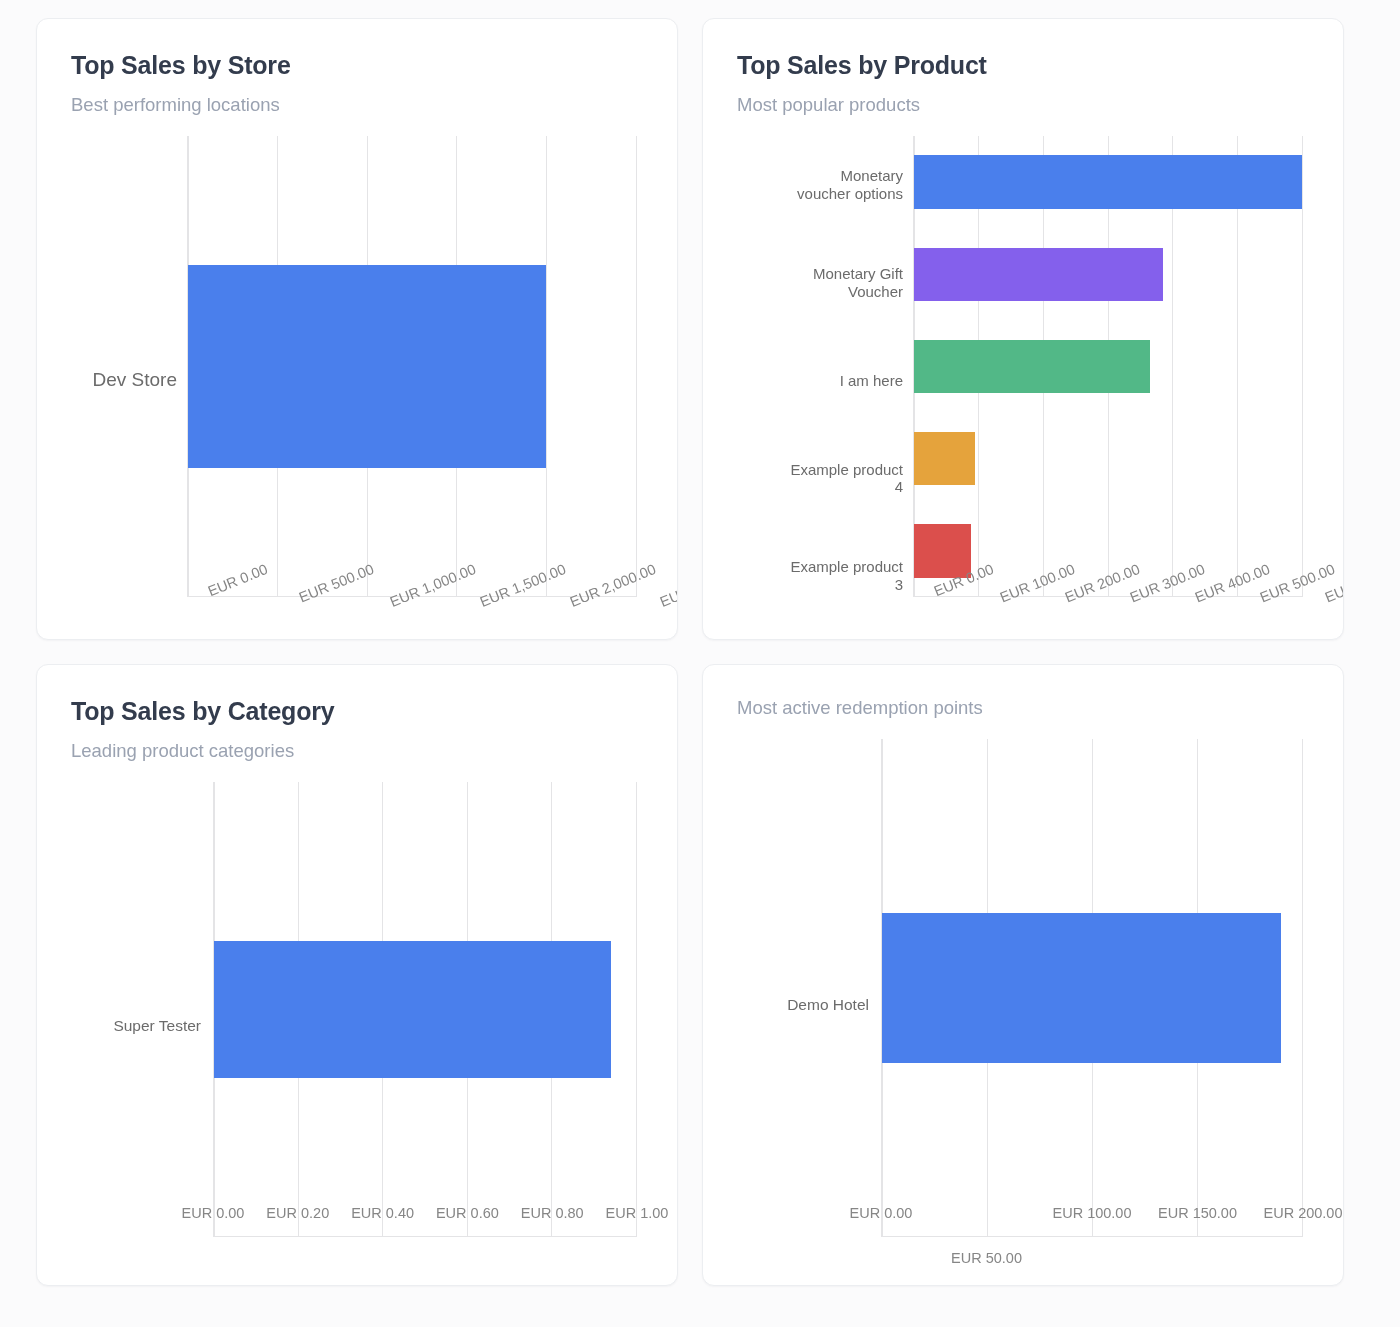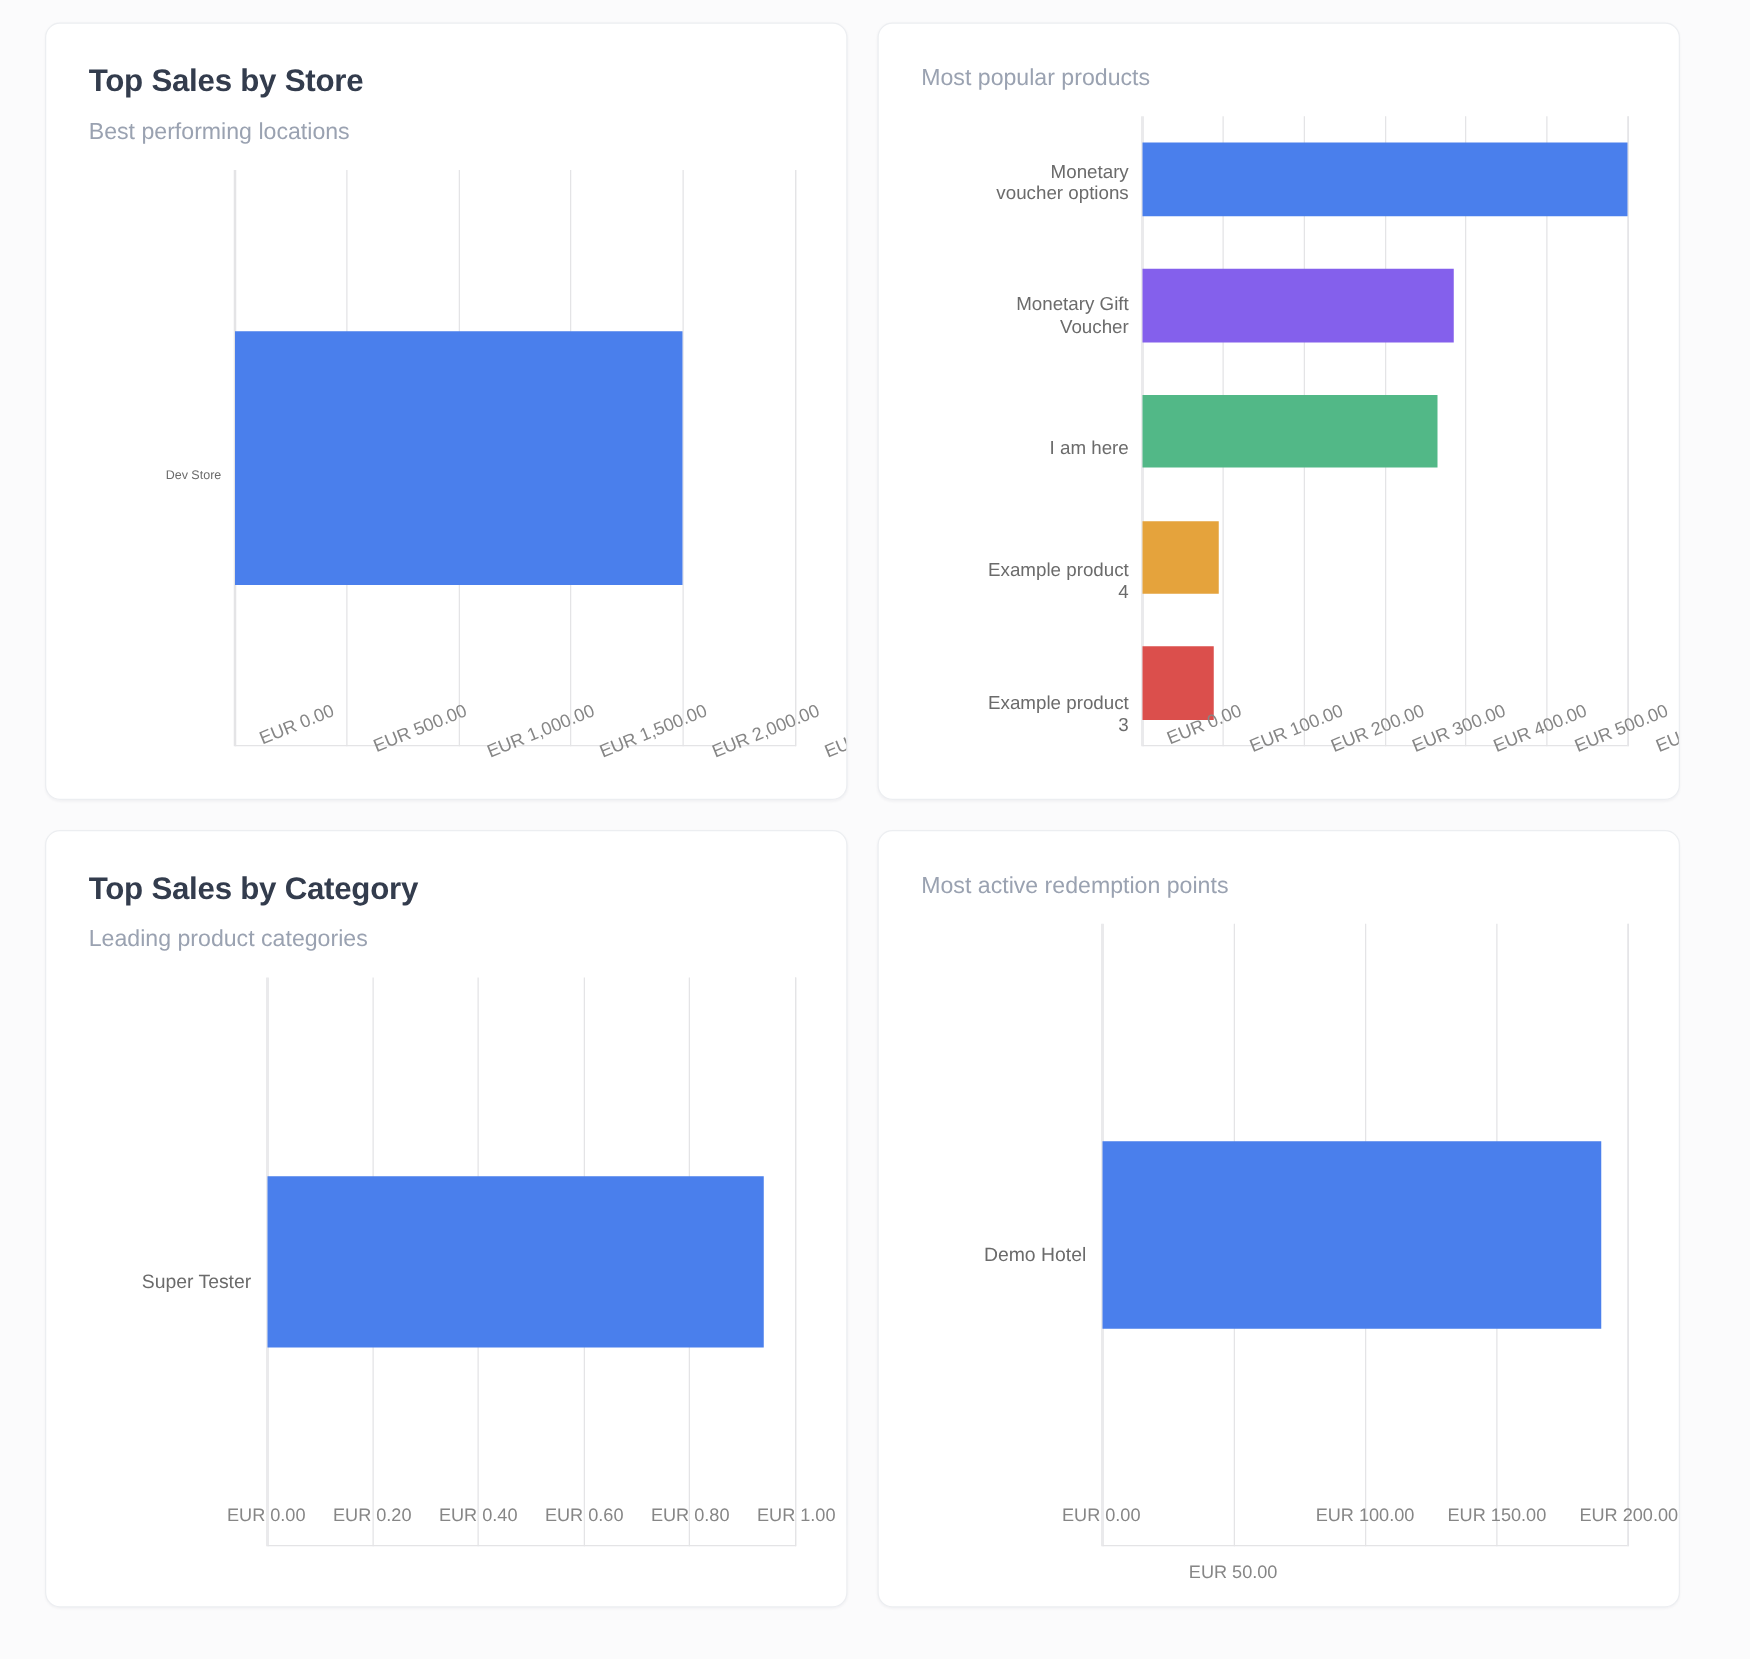--- a/index.html
+++ b/index.html
@@ -127,21 +127,21 @@
     transform-origin: right top;
     text-align: right;
   }
   .xtick.flat {
     transform: translateX(-50%);
   }
 
   
   
   #c1 .ylabels { left: 0; width: 106px; }
-  #c1 .ylabel  { height: 100%; font-size: 10px; }
+  #c1 .ylabel  { height: 100%; font-size: 19px; }
   #c1 .plot    { left: 116px; right: 6px; bottom: 28px; }
   #c1 .barrow  { height: 44%; }
   #c1 .xticks  { left: 116px; right: 6px; bottom: 0; }
 
   
   #c2 .ylabels { left: 0; width: 166px; }
   #c2 .plot    { left: 176px; right: 6px; bottom: 28px; }
   #c2 .xticks  { left: 176px; right: 6px; bottom: 0; }
 
   
@@ -193,20 +193,21 @@
             <div class="xtick rot" style="left: calc(40% + 14px);">EUR 1,000.00</div>
             <div class="xtick rot" style="left: calc(60% + 14px);">EUR 1,500.00</div>
             <div class="xtick rot" style="left: calc(80% + 14px);">EUR 2,000.00</div>
             <div class="xtick rot" style="left: calc(100% + 14px);">EUR 2,500.00</div>
           </div>
       </div>
     </div>
   </div>
 
   <div class="card" id="c2">
+    <h2 class="card-title">Top Sales by Product</h2>
     <p class="card-subtitle">Most popular products</p>
     <div class="chart">
       <div class="plot-wrap">
         <div class="ylabels">
             <div class="ylabel" style="flex: 1 1 0px;">Monetary
 voucher options</div>
             <div class="ylabel" style="flex: 1 1 0px;">Monetary Gift
 Voucher</div>
             <div class="ylabel" style="flex: 1 1 0px;">I am here</div>
             <div class="ylabel" style="flex: 1 1 0px;">Example product

